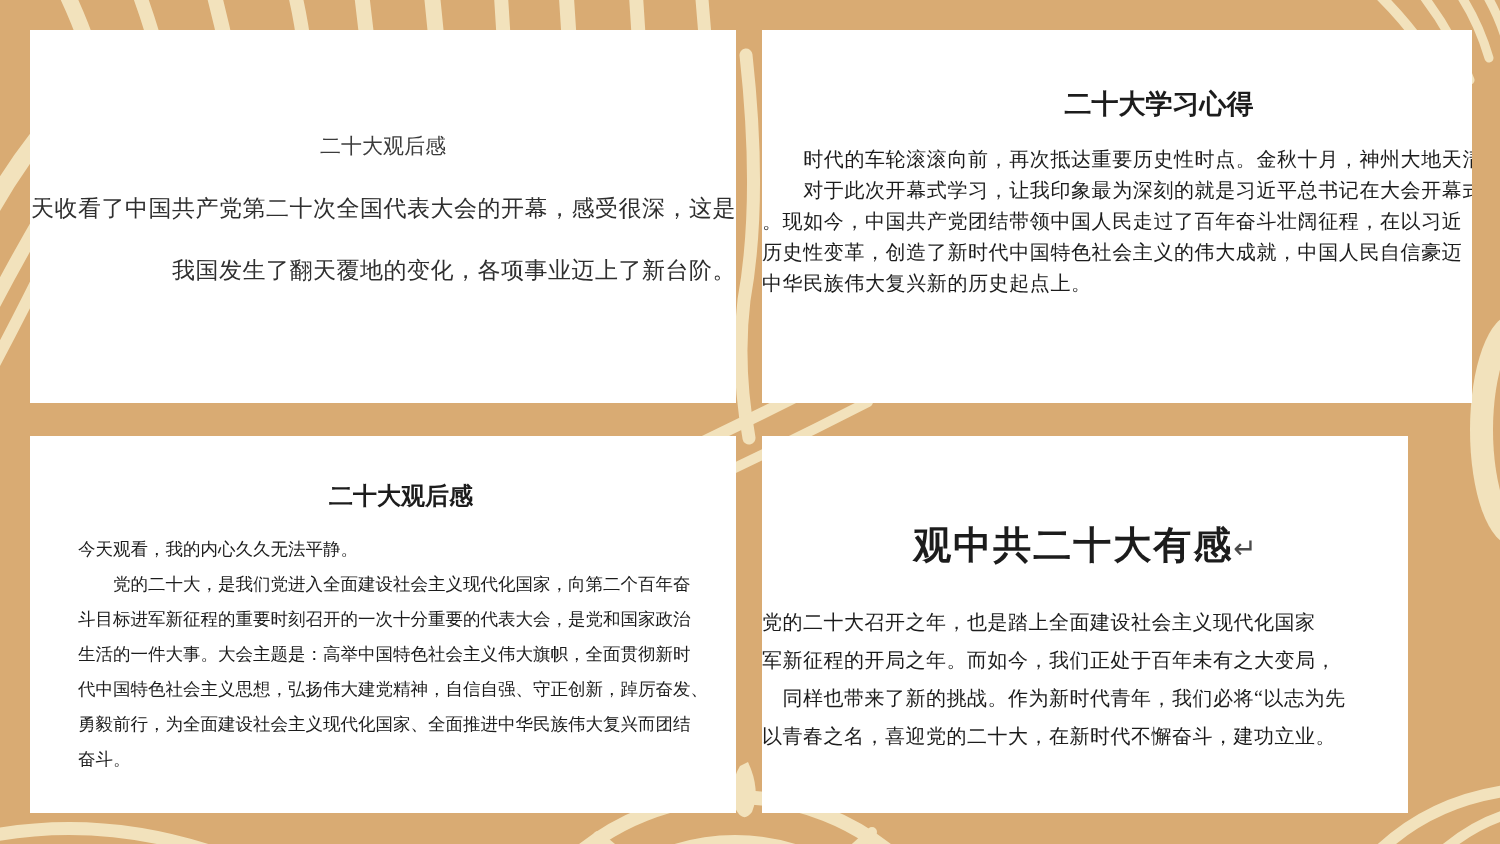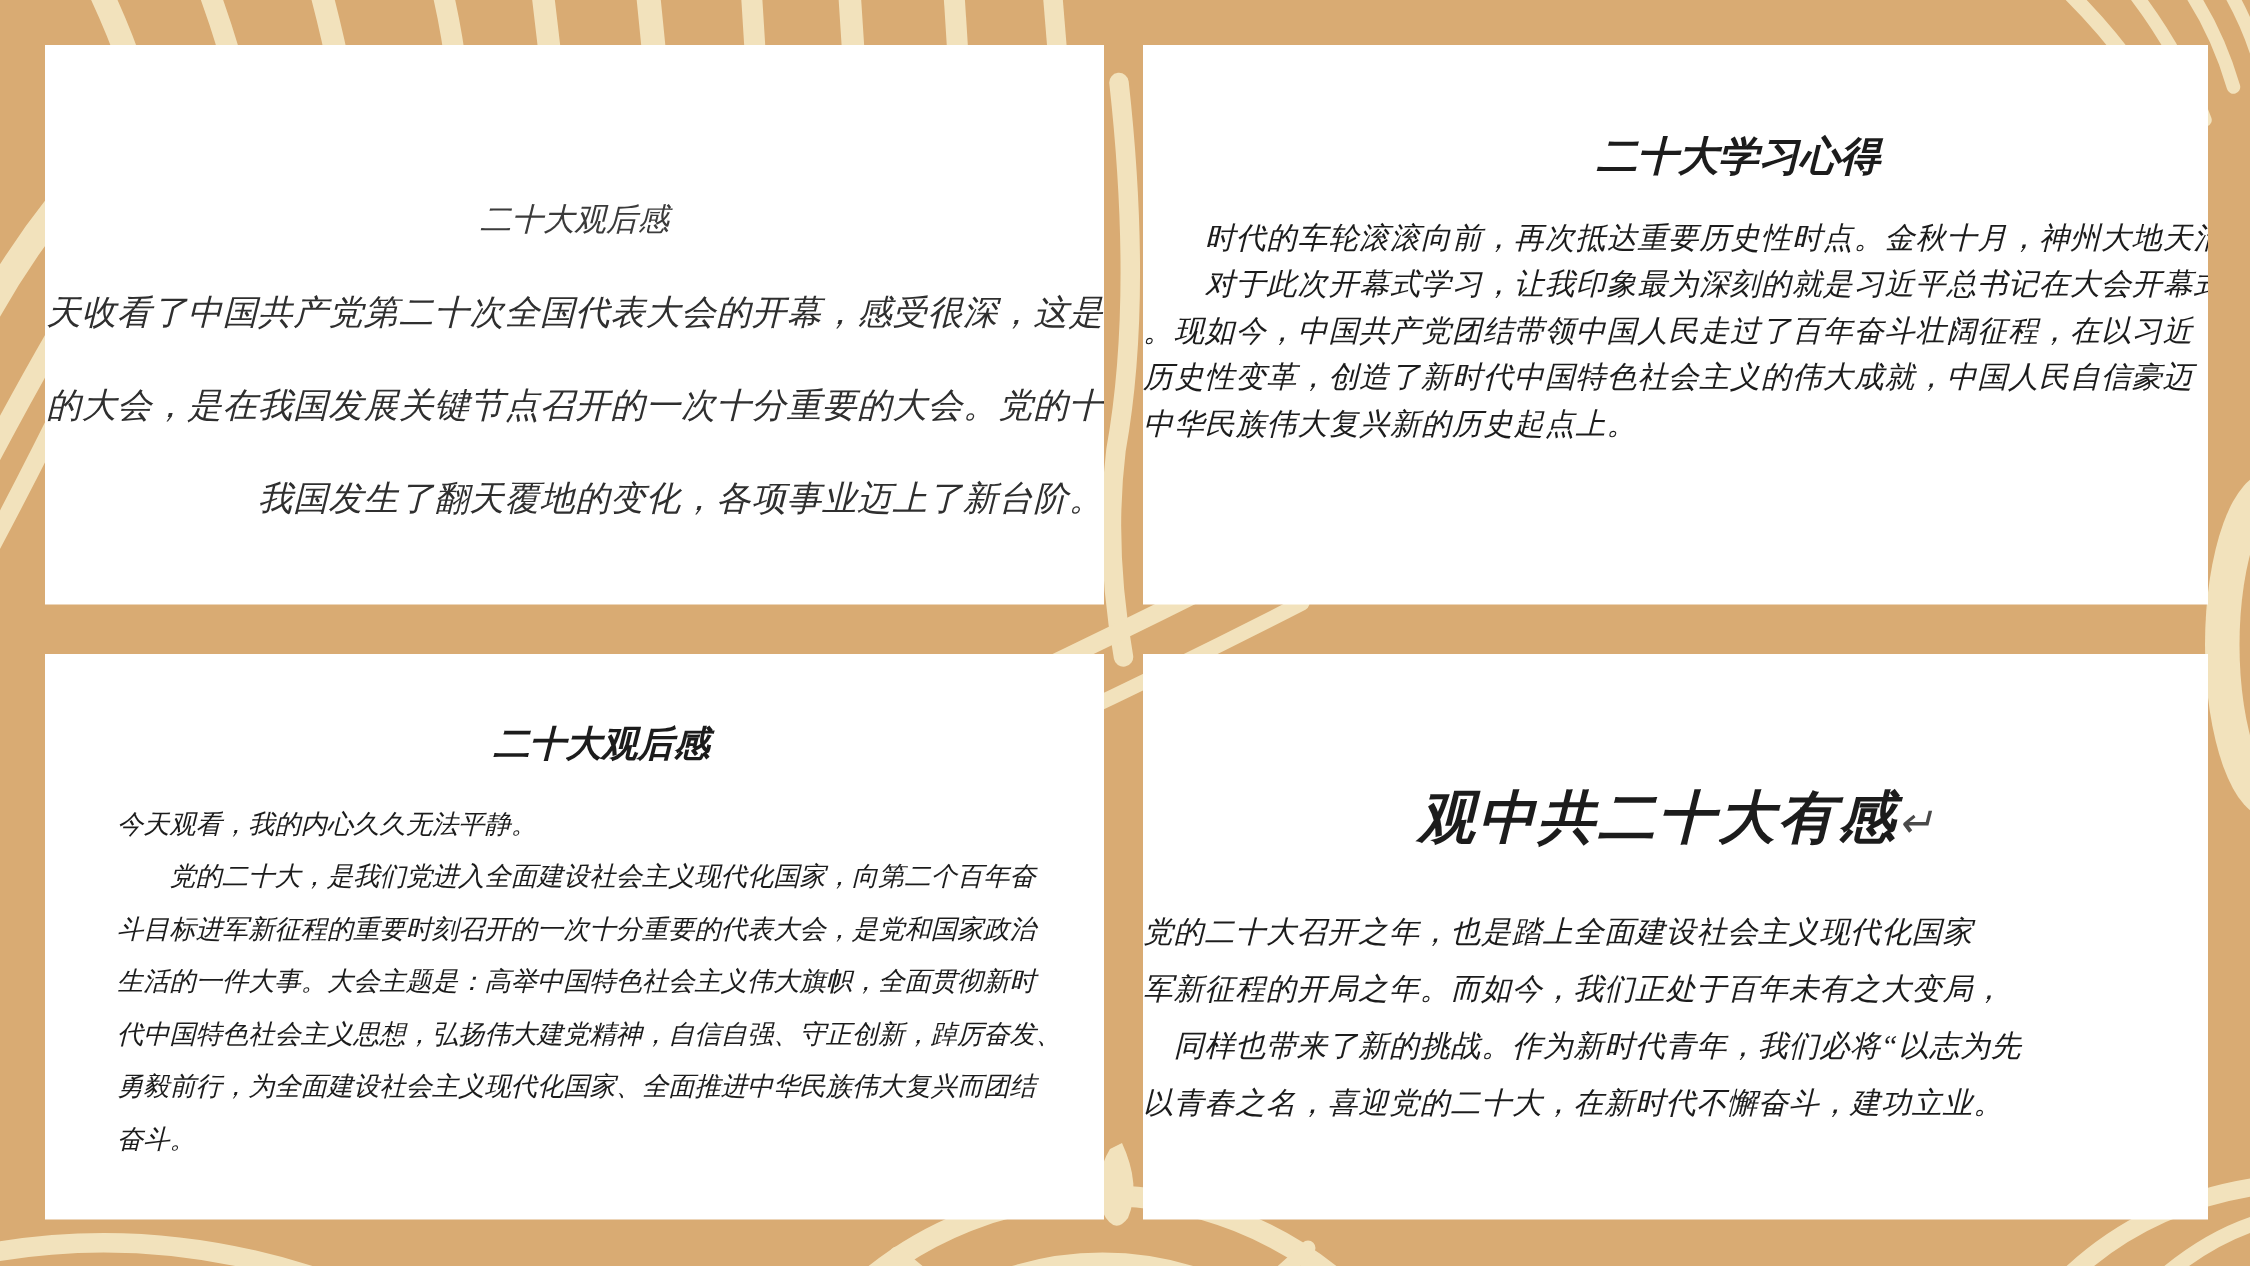--- a/index.html
+++ b/index.html
@@ -6,27 +6,27 @@
   body {
     width:1500px; height:844px;
     position:relative; overflow:hidden;
     background:#d9ab73;
     font-family:"Liberation Serif", serif;
   }
   .bg-pattern {
     position:absolute; left:0; top:0; width:1500px; height:844px; z-index:0;
   }
   .card {
-    position:absolute; background:#ffffff; overflow:hidden; z-index:1;font-style:italic;
+    position:absolute; background:#ffffff; overflow:hidden; z-index:1;
   }
   #card-tl { left:30px;  top:30px;  width:706px; height:373px;
              font-family:"Liberation Sans", sans-serif; color:#2f2f2f; }
   #card-tr { left:762px; top:30px;  width:710px; height:373px; color:#1c1c1c; }
   #card-bl { left:30px;  top:436px; width:706px; height:377px; color:#1c1c1c; }
-  #card-br { left:762px; top:436px; width:710px; height:377px; color:#1c1c1c; }
+  #card-br { left:762px; top:436px; width:646px; height:377px; color:#1c1c1c; }
 
   .doc-title { text-align:center; white-space:nowrap; }
   #card-tl .doc-title { margin-top:102px; font-size:21px; font-weight:400; color:#3b3b3b; }
   #card-tr .doc-title { margin-top:56px;  font-size:27px; font-weight:700; transform:translateX(42px); }
   #card-bl .doc-title { margin-top:44px;  font-size:24px; font-weight:700; transform:translateX(18px); }
   #card-br .doc-title { margin-top:84px;  font-size:38px; font-weight:700; letter-spacing:2px; }
   #card-br .doc-title .return-mark { font-size:28px; font-weight:400; color:#4a4a4a; letter-spacing:0; }
 
   .doc-lines .line { white-space:nowrap; }
   #card-tl .doc-lines { margin-top:6px; }
@@ -83,21 +83,20 @@
   </g>
   <g fill="#d9ab73" stroke="none">
     <ellipse cx="1531" cy="430" rx="38" ry="104"></ellipse>
   </g>
 </svg>
 
 <section class="card" id="card-tl" style="background: rgb(255, 255, 255);">
   <h2 class="doc-title">二十大观后感</h2>
   <div class="doc-lines">
       <div class="line">天收看了中国共产党第二十次全国代表大会的开幕，感受很深，这是</div>
-      <div class="line">的大会，是在我国发展关键节点召开的一次十分重要的大会。党的十</div>
       <div class="line">我国发生了翻天覆地的变化，各项事业迈上了新台阶。</div>
     </div>
 </section>
 
 <section class="card" id="card-tr" style="background: rgb(255, 255, 255);">
   <h2 class="doc-title">二十大学习心得</h2>
   <div class="doc-lines">
       <div class="line">　　时代的车轮滚滚向前，再次抵达重要历史性时点。金秋十月，神州大地天清</div>
       <div class="line">　　对于此次开幕式学习，让我印象最为深刻的就是习近平总书记在大会开幕式</div>
       <div class="line">。现如今，中国共产党团结带领中国人民走过了百年奋斗壮阔征程，在以习近</div>

